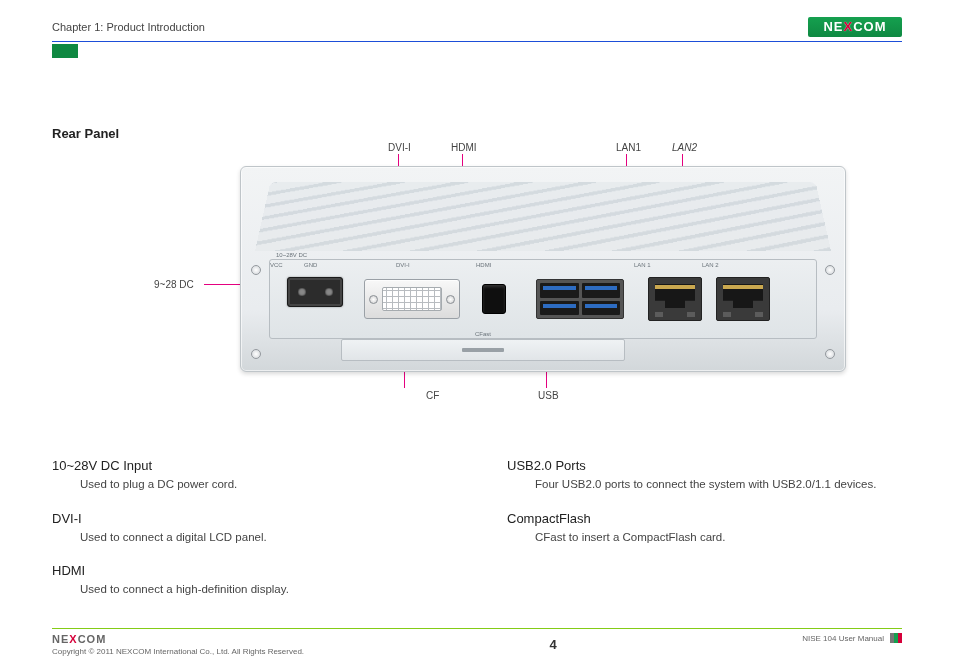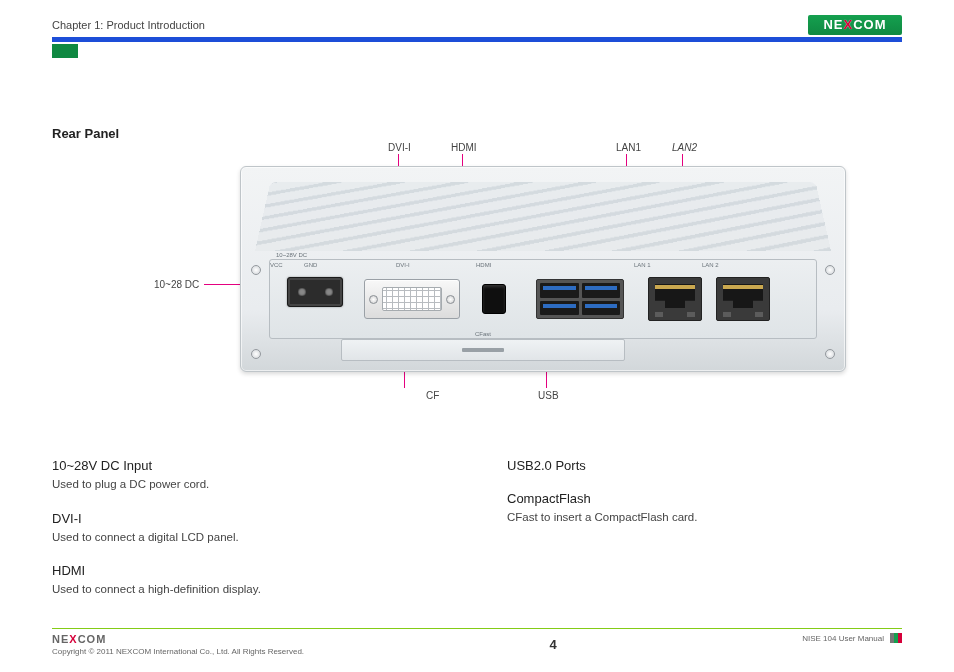--- a/index.html
+++ b/index.html
@@ -15,21 +15,21 @@
   
   .header {
     position: absolute;
     top: 16px;
     left: 52px;
     right: 52px;
     height: 26px;
     display: flex;
     justify-content: space-between;
     align-items: center;
-    border-bottom: 5px solid #1d4ed8;
+    border-bottom: 1px solid #1d4ed8;
     padding-bottom: 4px;
   }
   .chapter-title {
     font-size: 11px;
     color: #444;
   }
   .logo-top {
     width: 94px;
     height: 20px;
     background: linear-gradient(#15a04f,#0f8942);
@@ -228,21 +228,21 @@
     position:absolute;
     top: 458px;
     left: 52px;
     right: 52px;
     display:flex;
     gap: 60px;
   }
   .col { flex:1; }
   .desc-block { margin-bottom: 18px; }
   .desc-title { font-size: 13px; font-weight: normal; color:#222; margin-bottom:4px;}
-  .desc-text { font-size: 11.5px; color:#444; line-height:1.35;}
+  .desc-text { font-size: 11.5px; color:#444; line-height:1.35;margin-left:28px;}
 
   
   .footer {
     position:absolute; left:52px; right:52px; bottom:16px;
     border-top:1px solid #84cc16;
     padding-top:4px;
     display:flex; align-items:flex-start; justify-content:space-between;
     font-size: 8px; color:#666;
   }
   .footer .logo-bot {
@@ -274,21 +274,21 @@
 <div class="green-tab"></div>
 
 <div class="section-title">Rear Panel</div>
 
 <div class="diagram">
 
   <div class="callout" style="left:240px; top:0;">DVI-I</div>
   <div class="callout" style="left:303px; top:0;">HDMI</div>
   <div class="callout" style="left:468px; top:0;">LAN1</div>
   <div class="callout" style="left:524px; top:0;font-style:italic;">LAN2</div>
-  <div class="callout" style="left:6px; top:137px;">10~28 DC</div>
+  <div class="callout" style="left:6px; top:137px;">9~28 DC</div>
   <div class="callout" style="left:250px; top:248px;margin-left:28px;">CF</div>
   <div class="callout" style="left:390px; top:248px;">USB</div>
 
   <div class="leader v" style="left:250px; top:12px; height:112px;"></div>
   <div class="leader v" style="left:314px; top:12px; height:116px;"></div>
   <div class="leader v" style="left:478px; top:12px; height:110px;"></div>
   <div class="leader v" style="left:534px; top:12px; height:110px;"></div>
   <div class="leader h" style="left:56px; top:142px; width:94px;"></div>
   <div class="leader v" style="left:256px; top:196px; height:50px;"></div>
   <div class="leader v" style="left:398px; top:158px; height:88px;"></div>
@@ -362,20 +362,21 @@
       <div class="desc-text">Used to connect a digital LCD panel.</div>
     </div>
     <div class="desc-block">
       <div class="desc-title">HDMI</div>
       <div class="desc-text">Used to connect a high-definition display.</div>
     </div>
   </div>
   <div class="col">
     <div class="desc-block">
       <div class="desc-title">USB2.0 Ports</div>
+      <div class="desc-text">Four USB2.0 ports to connect the system with USB2.0/1.1 devices.</div>
     </div>
     <div class="desc-block">
       <div class="desc-title">CompactFlash</div>
       <div class="desc-text">CFast to insert a CompactFlash card.</div>
     </div>
   </div>
 </div>
 
 <div class="footer">
   <div>

